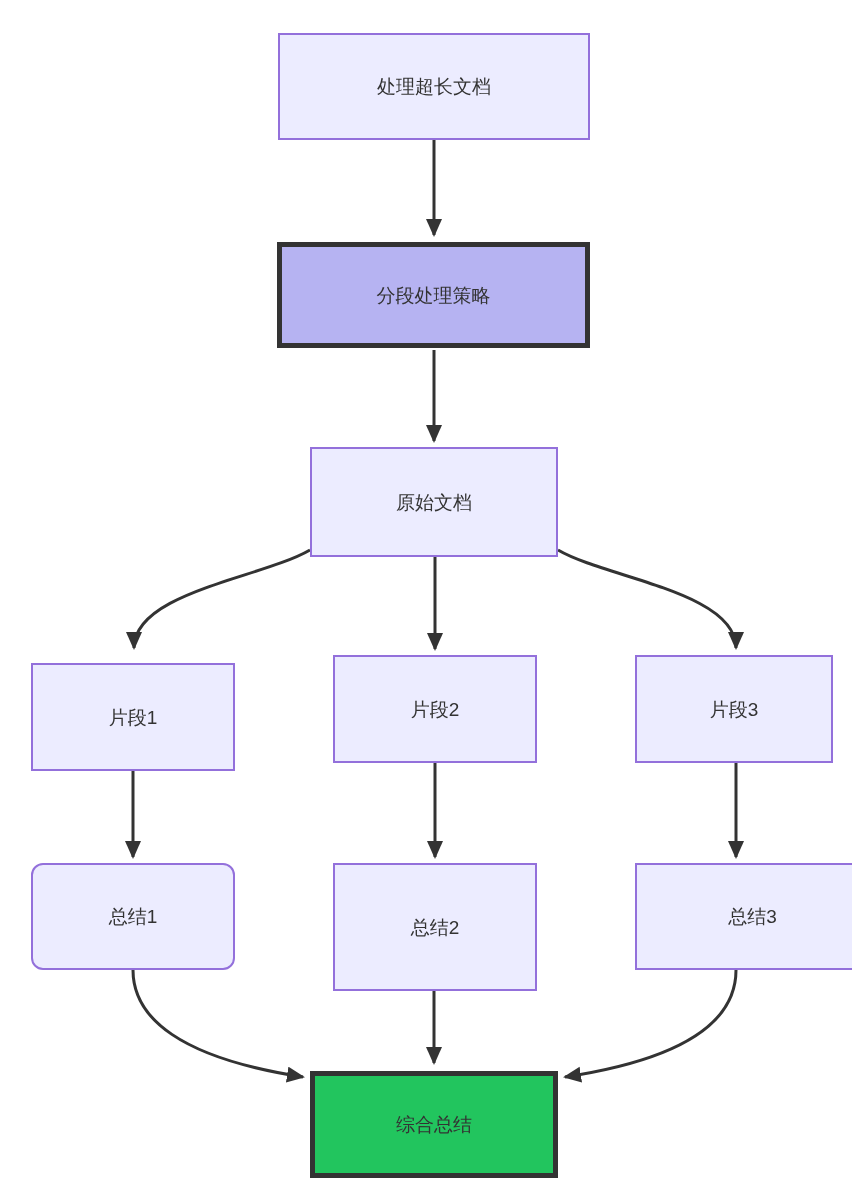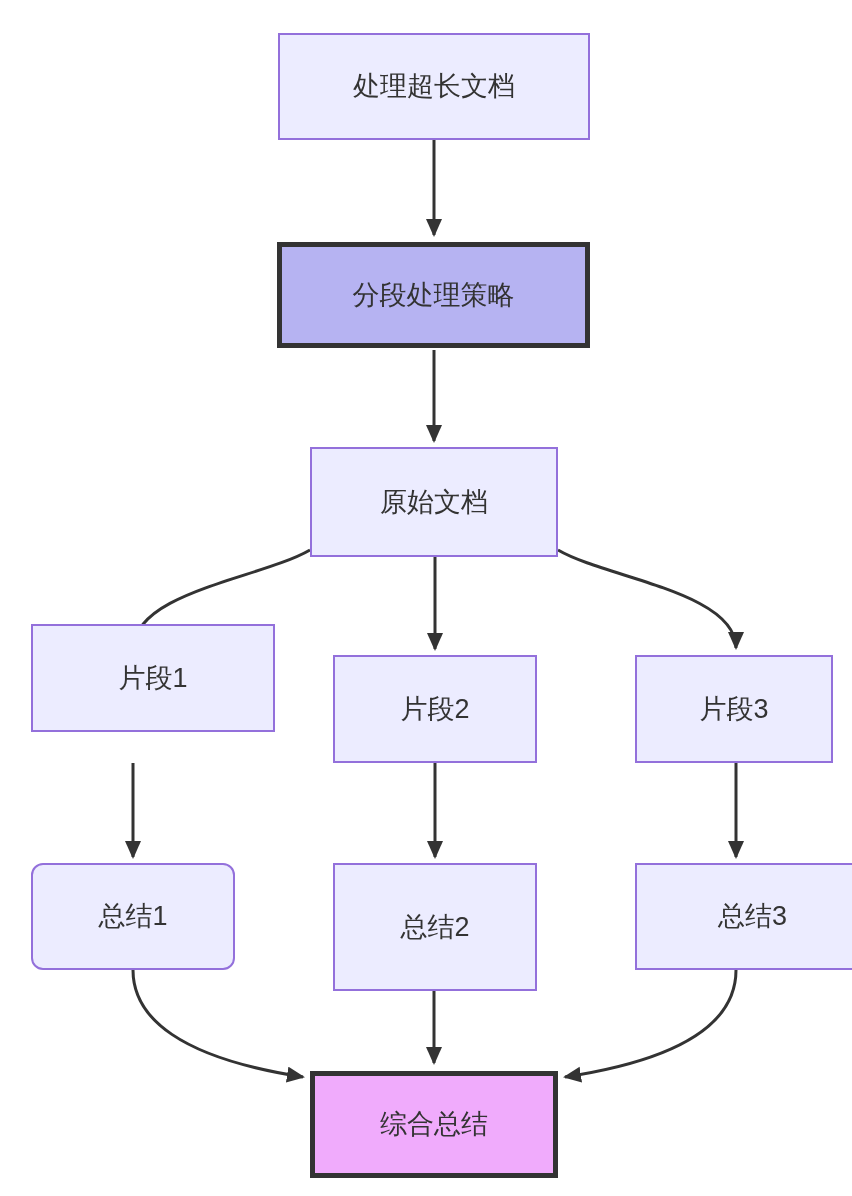--- a/index.html
+++ b/index.html
@@ -8,28 +8,28 @@
     width:852px;height:1196px;
     background:#ffffff;
     font-family:"Liberation Sans","DejaVu Sans",sans-serif;
     overflow:hidden;
   }
   #edge-layer{position:absolute;left:0;top:0;z-index:0;}
   .node{
     position:absolute;z-index:1;box-sizing:border-box;
     display:flex;align-items:center;justify-content:center;
     background:#ECECFF;border:2px solid #9370DB;
-    color:#333333;font-size:27px;line-height:1;white-space:nowrap;
+    color:#333333;font-size:19px;line-height:1;white-space:nowrap;
   }
   .node--highlight{background:#B6B3F2;border:5px solid #333333;}
-  .node--result{background:#f0abfc;border:5px solid #333333;font-family:Liberation Serif, serif;}
+  .node--result{background:#22c55e;border:5px solid #333333;font-family:Liberation Serif, serif;}
   #node-start   {left:278px;top:33px;  width:312px;height:107px;}
   #node-strategy{left:277px;top:242px; width:313px;height:106px;}
   #node-source  {left:310px;top:447px; width:248px;height:110px;}
-  #node-chunk1  {left:31px; top:624px; width:244px;height:108px;}
+  #node-chunk1  {left:31px; top:663px; width:204px;height:108px;}
   #node-chunk2  {left:333px;top:655px; width:204px;height:108px;}
   #node-chunk3  {left:635px;top:655px; width:198px;height:108px;}
   #node-summary1{left:31px; top:863px; width:204px;height:107px;border-radius:12px;}
   #node-summary2{left:333px;top:863px; width:204px;height:128px;}
   #node-summary3{left:635px;top:863px; width:235px;height:107px;text-align:right;}
   #node-final   {left:310px;top:1071px;width:248px;height:107px;}
   .edge{stroke:#333333;stroke-width:3;fill:none;}
 </style>
 </head>
 <body>

